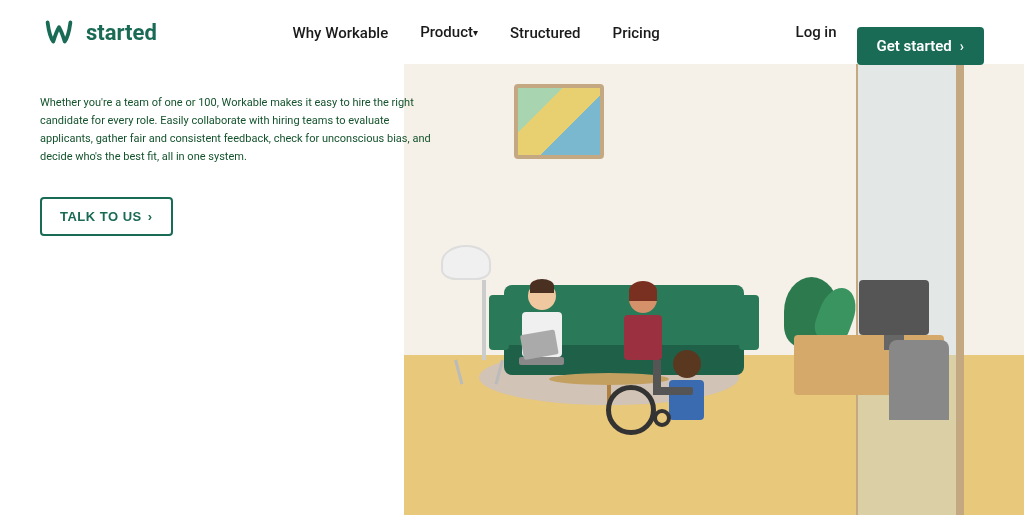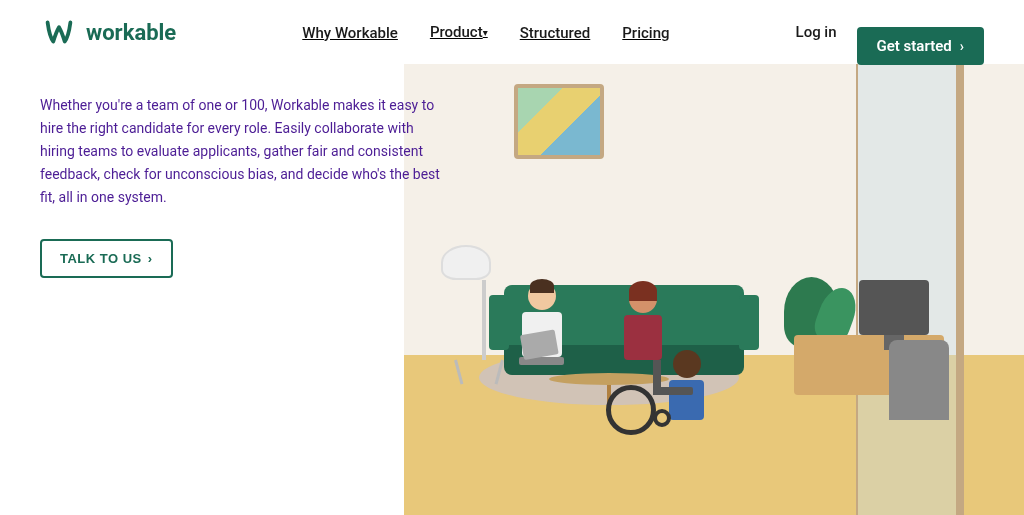--- a/index.html
+++ b/index.html
@@ -36,21 +36,20 @@
     .logo-text {
       font-size: 22px;
       font-weight: 700;
       color: #1a6b55;
     }
     .nav-links {
       display: flex;
       align-items: center;
       gap: 32px;
       list-style: none;
-      text-decoration: underline;
     }
     .nav-links a {
       text-decoration: none;
       color: #1a1a1a;
       font-size: 15px;
       font-weight: 500;
     }
     .nav-links .product-link {
       display: flex;
       align-items: center;
@@ -118,22 +117,22 @@
       z-index: 2;
     }
     .hero-title {
       font-size: 46px;
       font-weight: 800;
       color: #1a6b55;
       line-height: 1.15;
       margin-bottom: 20px;
     }
     .hero-description {
-      font-size: 14px;
-      color: #4c1d95;
+      font-size: 11px;
+      color: #14532d;
       line-height: 1.65;
       margin-bottom: 30px;
       max-width: 400px;
     }
     .btn-talk {
       display: inline-flex;
       align-items: center;
       gap: 6px;
       border: 2px solid #1a6b55;
       color: #1a6b55;
@@ -565,21 +564,21 @@
   </style>
 </head>
 <body>
 
 <nav>
   <a class="logo" href="#">
 
     <svg class="logo-icon" viewBox="0 0 40 40" fill="none" xmlns="http://www.w3.org/2000/svg">
       <path d="M8 10 Q10 25 14 30 Q17 20 20 15 Q23 20 26 30 Q30 25 32 10" stroke="#1a6b55" stroke-width="4" stroke-linecap="round" stroke-linejoin="round" fill="none"></path>
     </svg>
-    <span class="logo-text">workable</span>
+    <span class="logo-text">started</span>
   </a>
 
   <ul class="nav-links">
     <li>
       <a href="#">Why Workable</a>
     </li>
     <li>
       <a href="#" class="product-link">
         <span>Product</span>
         <span class="chevron">▾</span>

